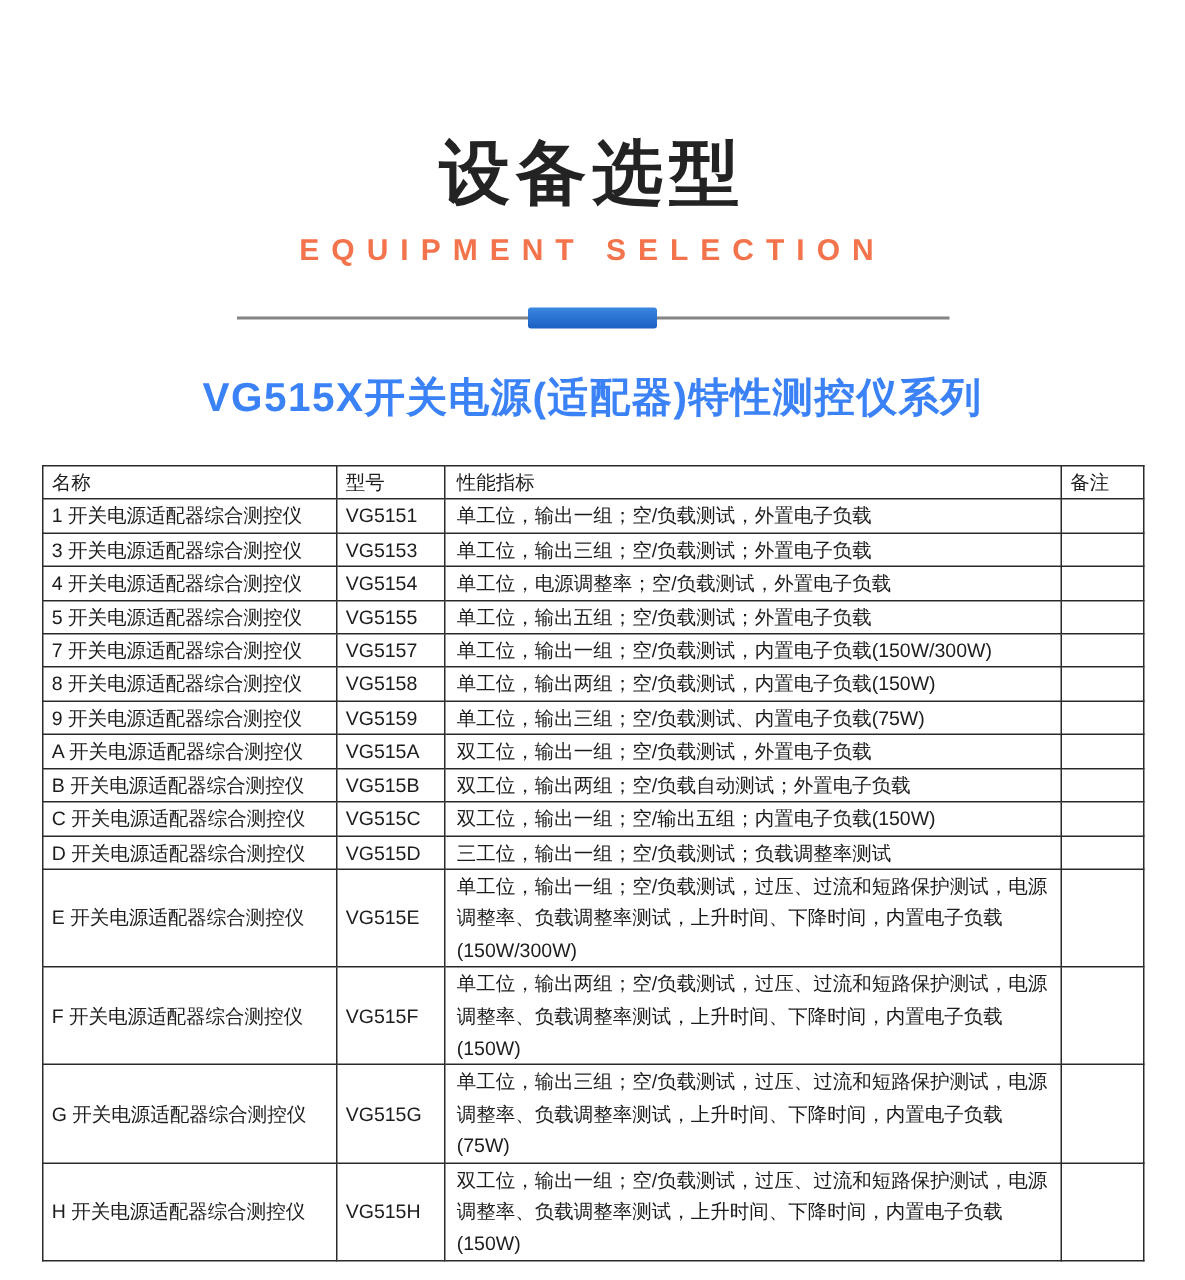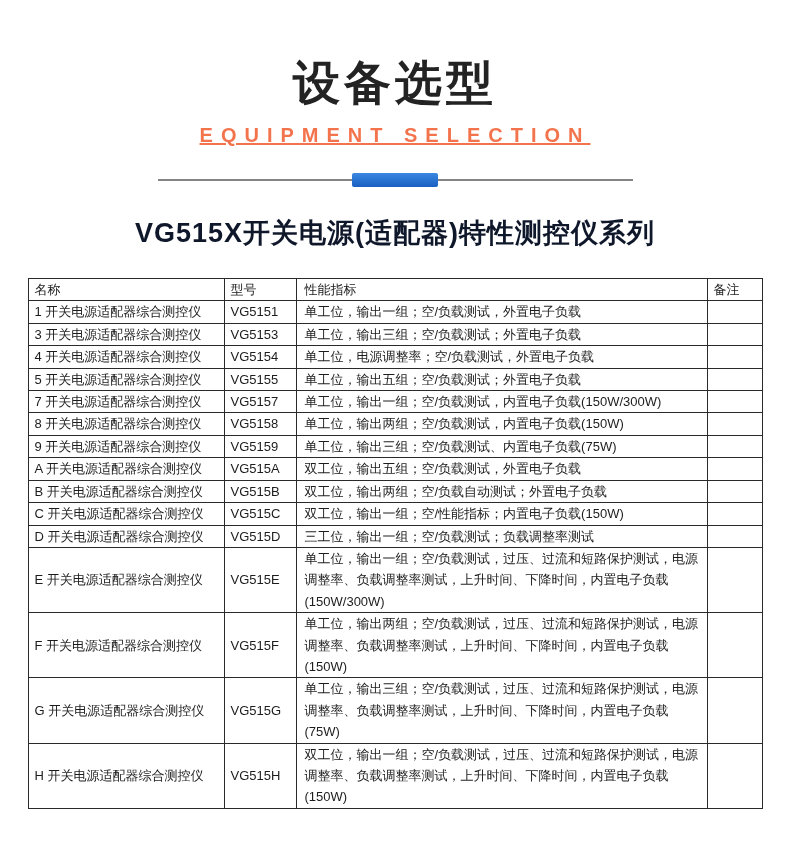--- a/index.html
+++ b/index.html
@@ -13,38 +13,37 @@
   }
   *{box-sizing:border-box;}
   html,body{margin:0;padding:0;}
   body{
     width:790px;
     min-height:853px;
     background:#ffffff;
     font-family:"Liberation Sans","DejaVu Sans",sans-serif;
     color:var(--text-color);
   }
-  .page{width:790px;padding-top:56px;}
+  .page{width:790px;padding-top:88px;}
   .page-title{
     margin:0;
     text-align:center;
     font-size:47px;
     font-weight:700;
     letter-spacing:4px;
     color:var(--title-color);
     line-height:1.15;
   }
   .page-subtitle{
     margin-top:14px;
     text-align:center;
     font-size:20px;
     font-weight:700;
     letter-spacing:8px;
     color:var(--accent-orange);
-    text-decoration:underline;
   }
   .divider{
     position:relative;
     width:475px;
     height:14px;
     margin:26px auto 0;
   }
   .divider-line{
     position:absolute;
     left:0;right:0;top:6px;
@@ -58,21 +57,21 @@
     width:86px;height:14px;
     border-radius:2px;
     background:linear-gradient(var(--bar-top),var(--bar-bottom));
   }
   .section-title{
     margin:28px 0 0;
     text-align:center;
     font-size:27px;
     font-weight:700;
     letter-spacing:1px;
-    color:#0f172a;
+    color:#3b82f6;
   }
   table.product-table{
     border-collapse:collapse;
     table-layout:fixed;
     width:734px;
     margin:27px auto 10px;
     font-size:13px;
   }
   .product-table th,.product-table td{
     border:1px solid var(--table-border);
@@ -157,33 +156,33 @@
   </tr>
         <tr>
     <td class="cell-name">9 开关电源适配器综合测控仪</td>
     <td class="cell-model">VG5159</td>
     <td class="cell-specs">单工位，输出三组；空/负载测试、内置电子负载(75W)</td>
     <td class="cell-remark"></td>
   </tr>
         <tr>
     <td class="cell-name">A 开关电源适配器综合测控仪</td>
     <td class="cell-model">VG515A</td>
-    <td class="cell-specs">双工位，输出五组；空/负载测试，外置电子负载</td>
+    <td class="cell-specs">双工位，输出一组；空/负载测试，外置电子负载</td>
     <td class="cell-remark"></td>
   </tr>
         <tr>
     <td class="cell-name">B 开关电源适配器综合测控仪</td>
     <td class="cell-model">VG515B</td>
     <td class="cell-specs">双工位，输出两组；空/负载自动测试；外置电子负载</td>
     <td class="cell-remark"></td>
   </tr>
         <tr>
     <td class="cell-name">C 开关电源适配器综合测控仪</td>
     <td class="cell-model">VG515C</td>
-    <td class="cell-specs">双工位，输出一组；空/性能指标；内置电子负载(150W)</td>
+    <td class="cell-specs">双工位，输出一组；空/输出五组；内置电子负载(150W)</td>
     <td class="cell-remark"></td>
   </tr>
         <tr>
     <td class="cell-name">D 开关电源适配器综合测控仪</td>
     <td class="cell-model">VG515D</td>
     <td class="cell-specs">三工位，输出一组；空/负载测试；负载调整率测试</td>
     <td class="cell-remark"></td>
   </tr>
         <tr>
     <td class="cell-name">E 开关电源适配器综合测控仪</td>

